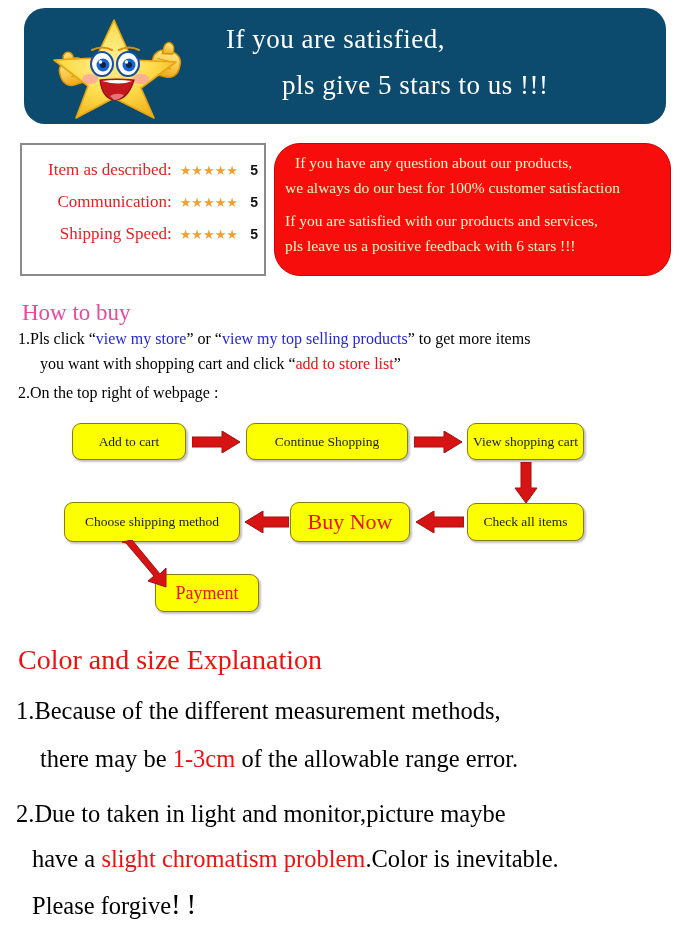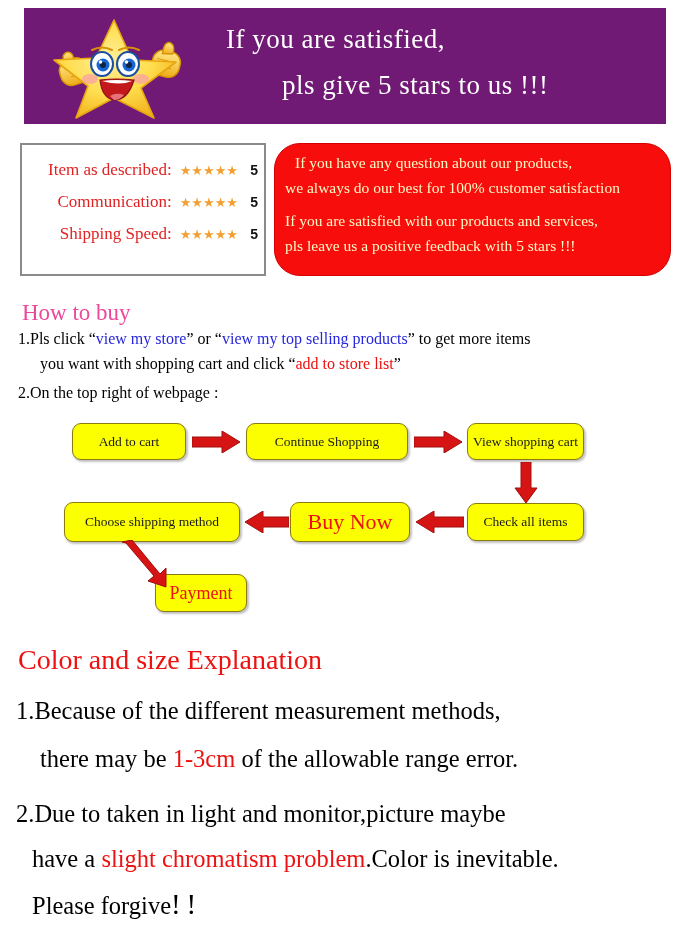--- a/index.html
+++ b/index.html
@@ -15,22 +15,23 @@
     overflow: hidden;
   }
 
   
   #banner {
     position: absolute;
     left: 24px;
     top: 8px;
     width: 642px;
     height: 116px;
-    background: #701a75;
+    background: #0c4a6e;
     box-sizing: border-box;
+    border-radius: 21px;
   }
   #star-mascot {
     position: absolute;
     left: 16px;
     top: 6px;
     width: 170px;
     height: 106px;
   }
   .banner-line {
     position: absolute;
@@ -159,21 +160,21 @@
   .flow-box.accent {
     color: #ee1111;
     font-size: 22px;
   }
   #box-add-to-cart       { left: 72px;  top: 13px;  width: 114px; height: 37px; }
   #box-continue-shopping { left: 246px; top: 13px; width: 162px; height: 37px; }
   #box-view-cart         { left: 467px; top: 13px; width: 117px; height: 37px; }
   #box-check-all-items   { left: 467px; top: 93px; width: 117px; height: 38px; }
   #box-buy-now           { left: 290px; top: 92px; width: 120px; height: 40px; }
   #box-choose-shipping   { left: 64px;  top: 92px; width: 176px; height: 40px; }
-  #box-payment           { left: 155px; top: 164px; width: 92px; height: 38px; }
+  #box-payment           { left: 155px; top: 164px; width: 104px; height: 38px; }
   #box-payment { color: #ee1111; font-size: 18px; }
 
   .arrow { position: absolute; }
   .arrow svg { display: block; }
 
   
   #cs-title {
     position: absolute;
     left: 18px;
     top: 644px;
@@ -266,21 +267,21 @@
     <span class="rating-stars">★★★★★</span>
     <span class="rating-score">5</span>
   </div>
 </div>
 
 <div id="message-box">
   <div class="msg-line indent">If you have any question about our products,</div>
   <div class="msg-line">we always do our best for 100% customer satisfaction</div>
   <div class="msg-gap"></div>
   <div class="msg-line">If you are satisfied with our products and services,</div>
-  <div class="msg-line">pls leave us a positive feedback with 5 stars !!!</div>
+  <div class="msg-line">pls leave us a positive feedback with 6 stars !!!</div>
 </div>
 
 <div id="how-to-buy-title">How to buy</div>
 
 <div class="hint-line" id="hint-1a">
   <span>1.Pls click “</span><span class="blue">view my store</span><span>” or “</span><span class="blue">view my top selling products</span><span>” to get more items</span>
 </div>
 
 <div class="hint-line" id="hint-1b">
   <span>you want with shopping cart and click “</span><span class="red">add to store list</span><span>”</span>

